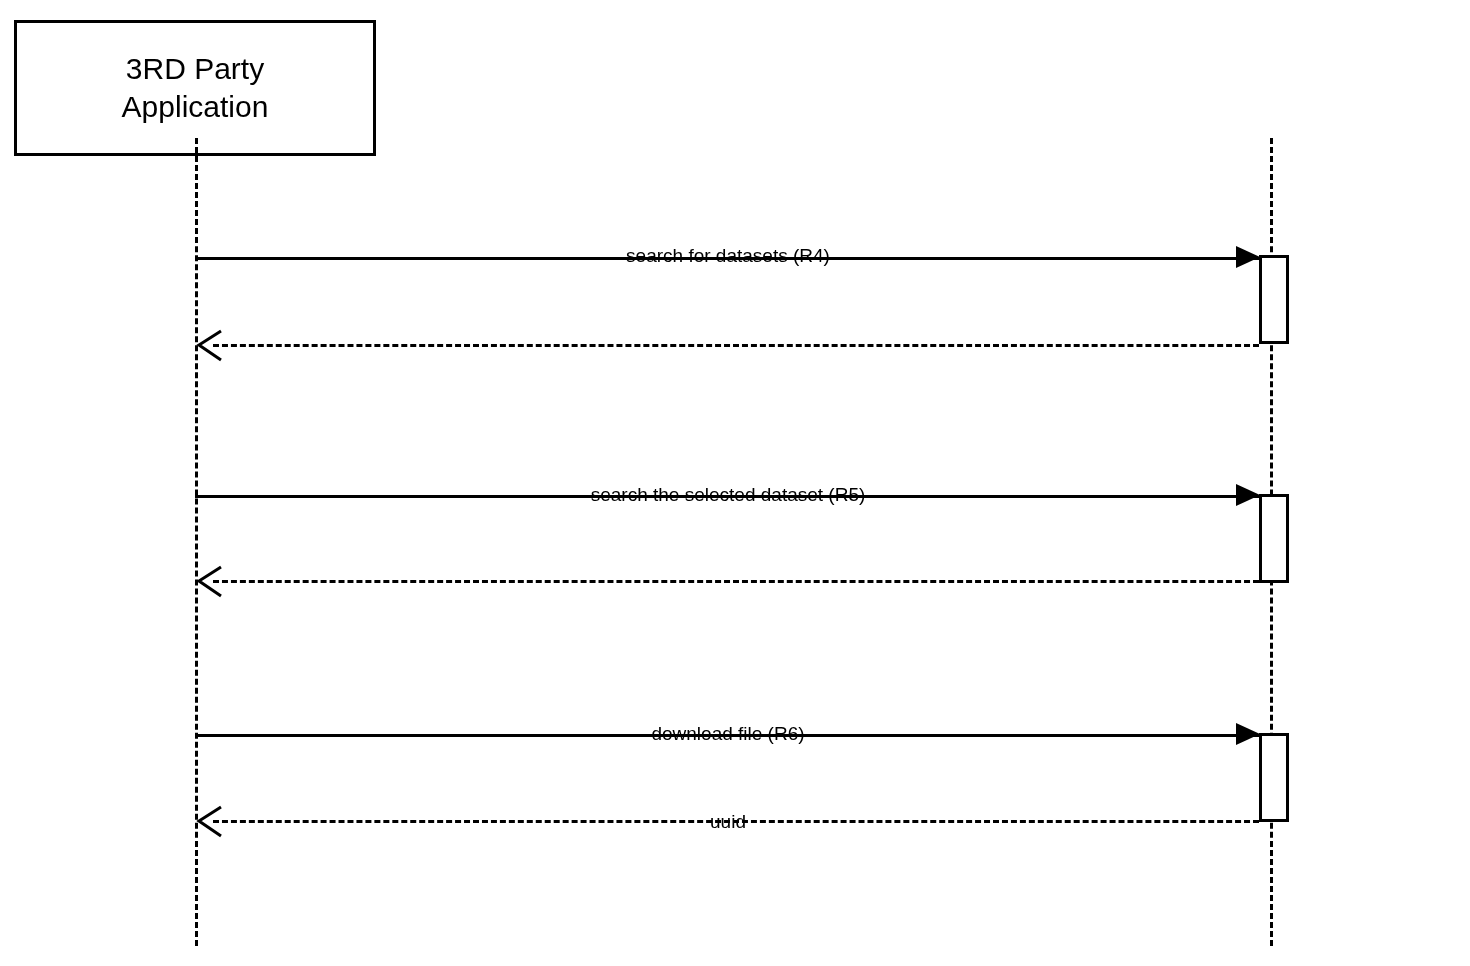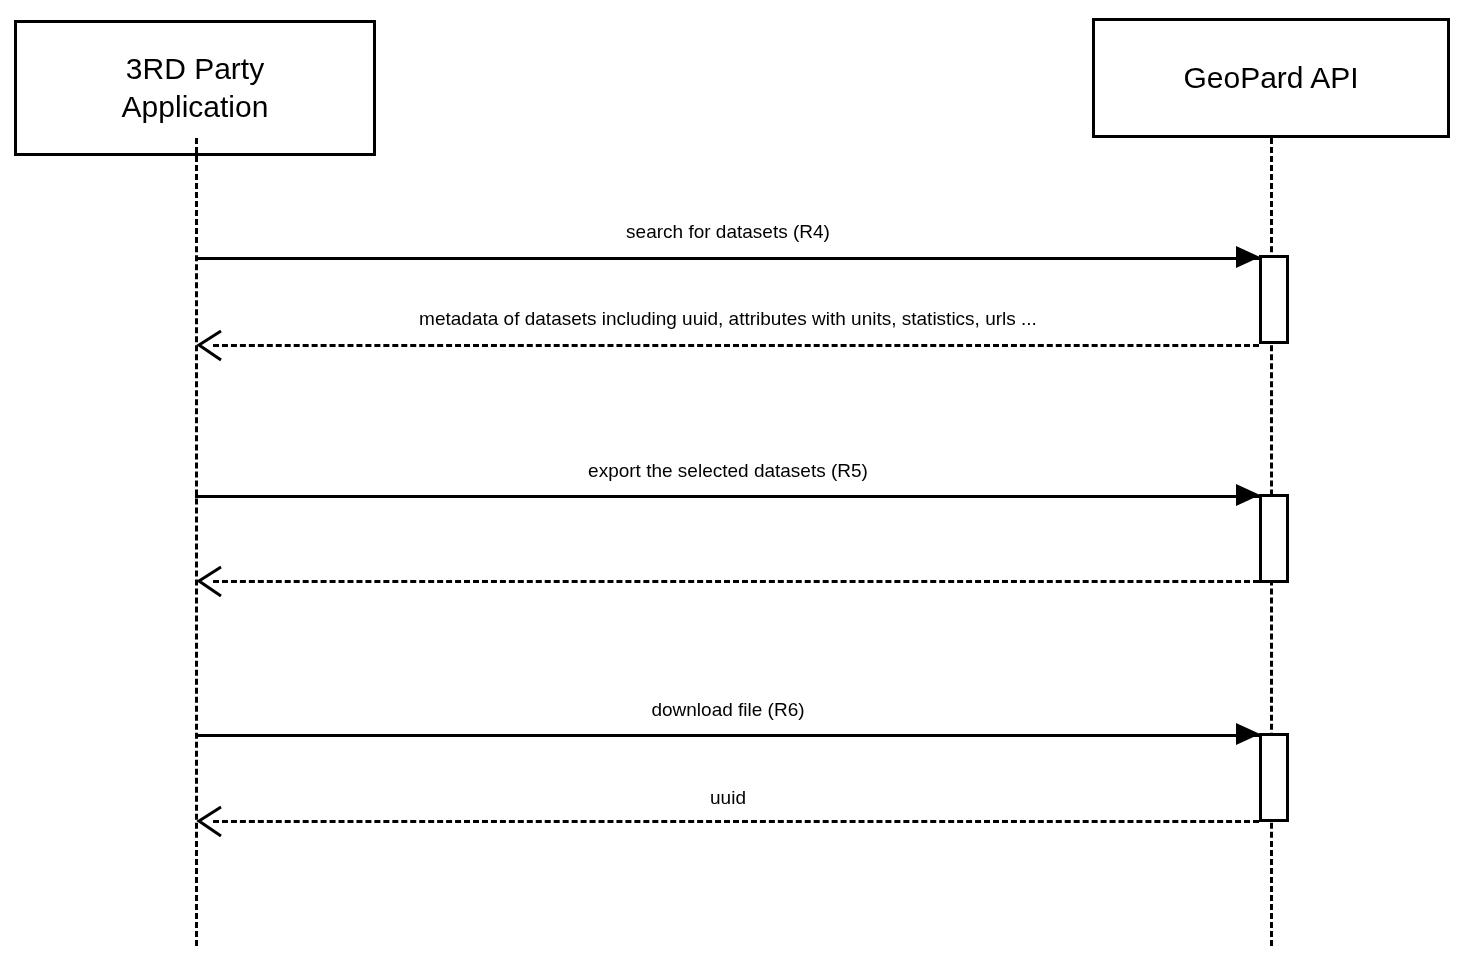--- a/index.html
+++ b/index.html
@@ -70,57 +70,56 @@
     display: block;
   }
   .msg-label {
     position: absolute;
     font-size: 19px;
     line-height: 1;
     color: #000000;
     white-space: nowrap;
     text-align: center;
     transform: translateX(-50%);
+    margin-top: 24px;
   }
 </style>
 </head>
 <body>
 
 <div id="canvas">
 
   <div class="participant-box" style="left:14px; top:20px; width:362px; height:136px;">3RD Party
 Application</div>
 
-  <div class="participant-box" style="left:1092px; top:18px; width:358px; height:120px;">GeoPard API</div>
 
   <div class="lifeline" style="left:195px; top:138px; height:808px;"></div>
 
   <div class="lifeline" style="left:1270px; top:138px; height:808px;"></div>
 
   <div class="activation" style="left:1259px; top:255px; width:30px; height:89px;"></div>
 
   <div class="msg-label" style="left:728px; top:222px;">search for datasets (R4)</div>
 
   <div class="msg-line solid" style="left:195px; top:257px; width:1064px;"></div>
 
   <div class="arrowhead-filled" style="left:1236px; top:246px;"></div>
 
-  <div class="msg-label" style="left:728px; top:309px;">metadata of datasets including uuid, attributes with units, statistics, urls ...</div>
 
   <div class="msg-line dashed" style="left:213px; top:344px; width:1046px;"></div>
 
   <div class="arrowhead-open" style="left:196px; top:329px;">
     <svg width="26" height="34" viewBox="0 0 26 34">
       <polyline points="25,2 3,16 25,31" fill="none" stroke="#000000" stroke-width="3"></polyline>
     </svg>
   </div>
 
   <div class="activation" style="left:1259px; top:494px; width:30px; height:89px;"></div>
 
-  <div class="msg-label" style="left:728px; top:461px;">export the selected datasets (R5)</div>
+  <div class="msg-label" style="left:728px; top:461px;">search the selected dataset (R5)</div>
 
   <div class="msg-line solid" style="left:195px; top:495px; width:1064px;"></div>
 
   <div class="arrowhead-filled" style="left:1236px; top:484px;"></div>
 
 
   <div class="msg-line dashed" style="left:213px; top:580px; width:1046px;"></div>
 
   <div class="arrowhead-open" style="left:196px; top:565px;">
     <svg width="26" height="34" viewBox="0 0 26 34">

